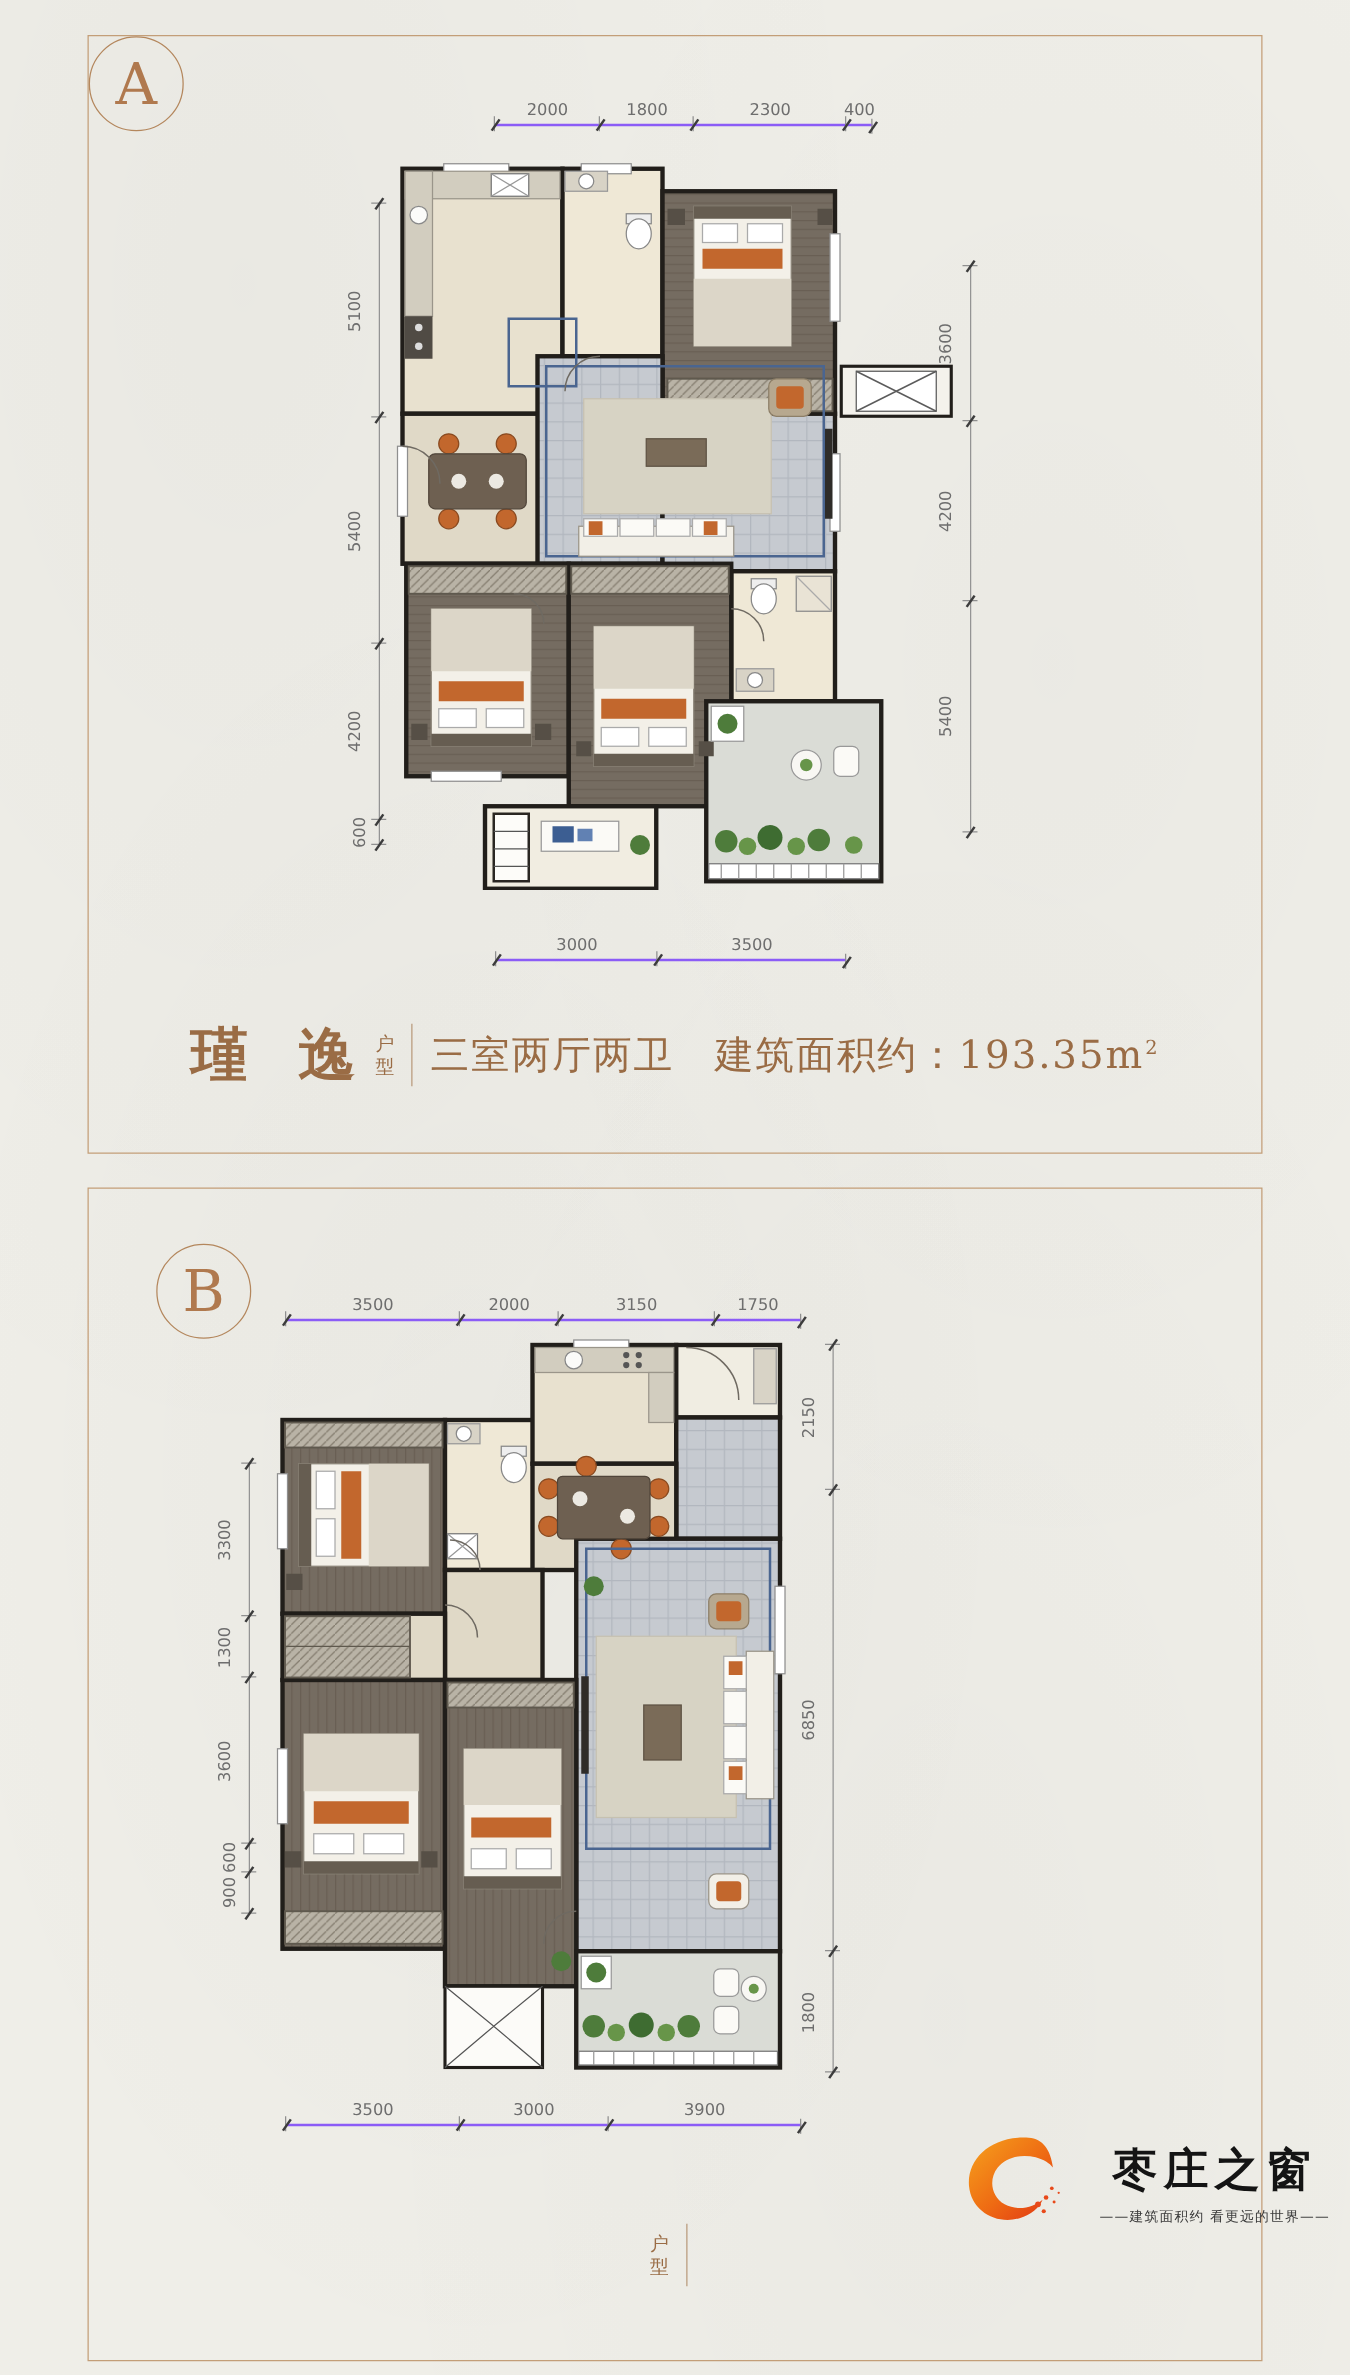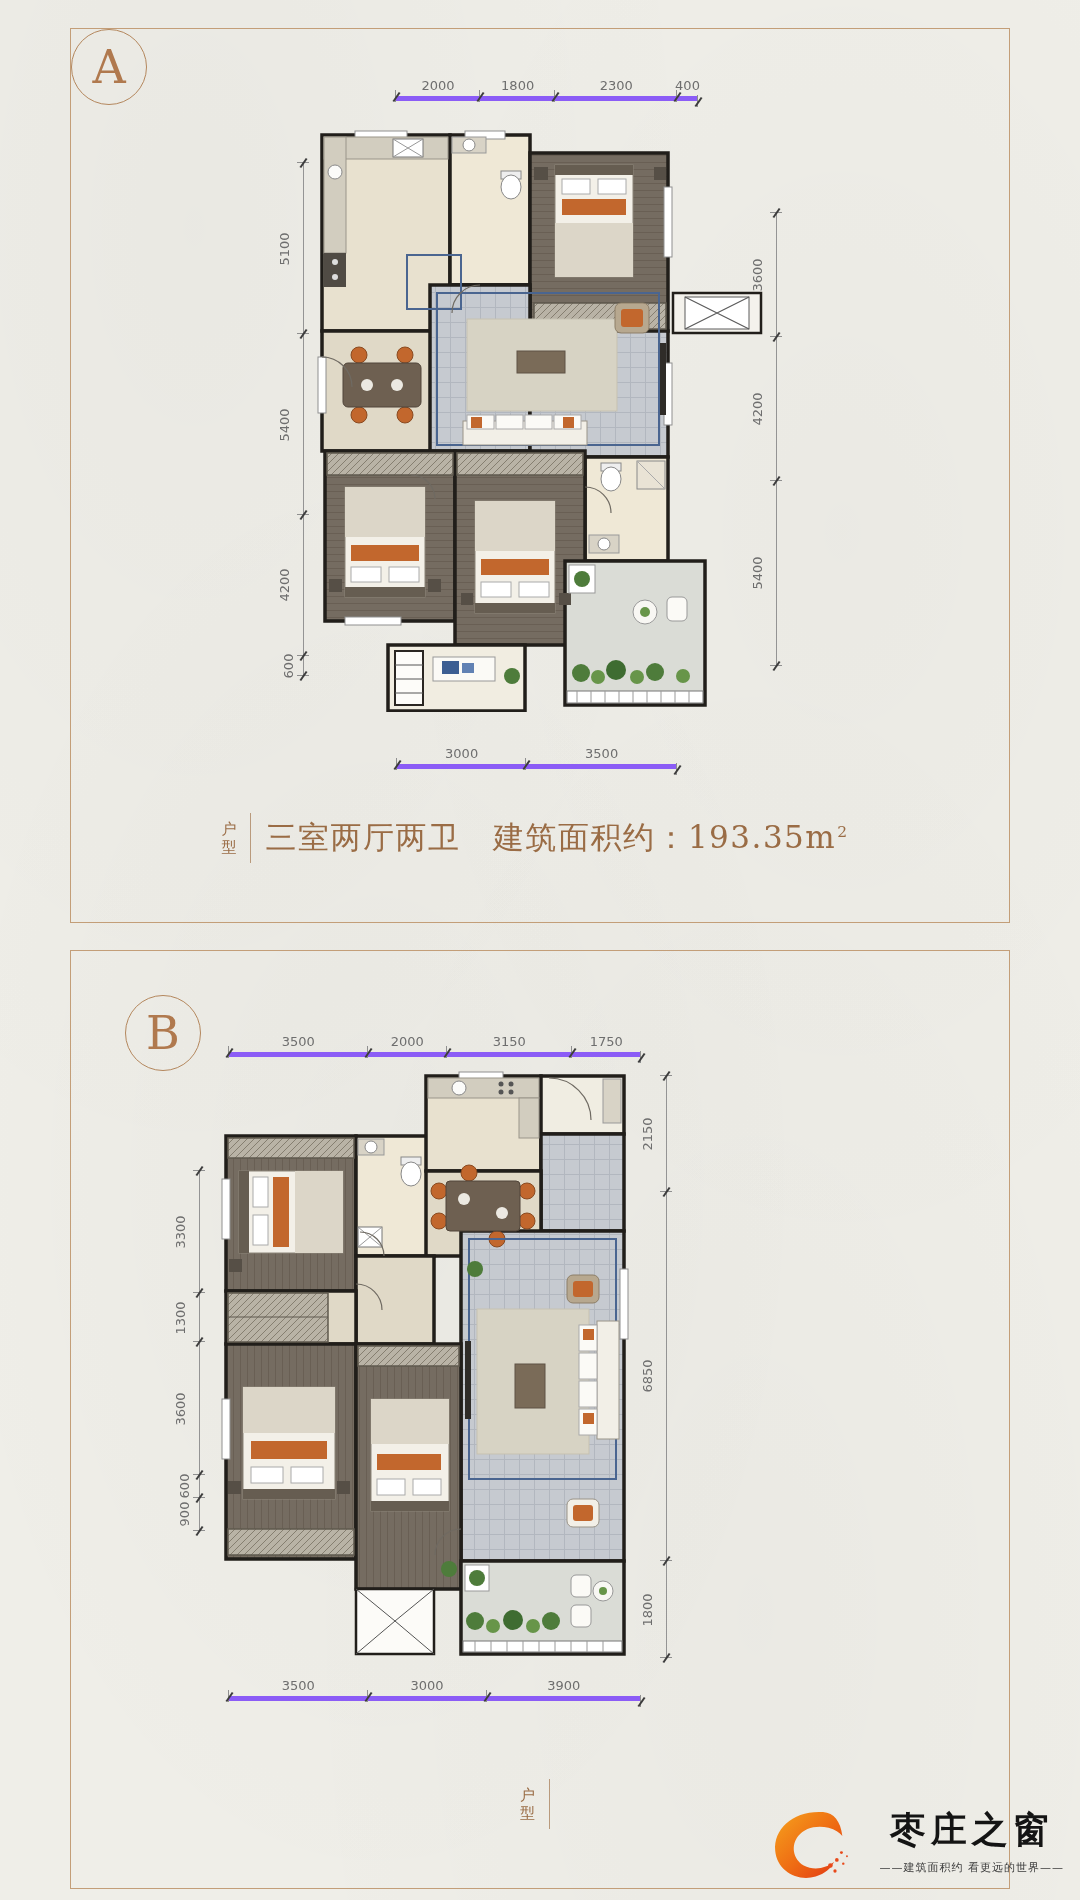--- a/index.html
+++ b/index.html
@@ -15,21 +15,21 @@
   #panel-a{top:28px;height:893px;}
   #panel-b{top:950px;height:937px;}
   .badge{position:absolute;width:74px;height:74px;border:1.5px solid #b4875d;border-radius:50%;
          display:flex;align-items:center;justify-content:center;
          font-family:"DejaVu Serif",serif;font-size:46px;color:#b0794e;}
   .plan{position:absolute;}
 
   
   .rail{position:absolute;display:flex;}
   .rail-h{flex-direction:row;height:16px;}
-  .rail-h .seg{position:relative;border-bottom:5px solid #8b5cf6;text-align:center;}
+  .rail-h .seg{position:relative;border-bottom:2px solid #8b5cf6;text-align:center;}
   .rail-h .seg::before{content:"";position:absolute;left:-1px;bottom:-6px;width:1px;height:12px;background:#8f8f8f;}
   .rail-h .seg::after{content:"";position:absolute;left:-5px;bottom:-2px;width:11px;height:2px;background:#3c3c3c;transform:rotate(-55deg);}
   .rail-v{flex-direction:column;width:18px;}
   .rail-v .seg{position:relative;border-right:1px solid #949494;width:100%;}
   .rail-v .seg::before{content:"";position:absolute;top:-1px;right:-6px;width:12px;height:1px;background:#8f8f8f;}
   .rail-v .seg::after{content:"";position:absolute;top:-1px;right:-6px;width:11px;height:2px;background:#3c3c3c;transform:rotate(-55deg);}
   .rail .end{flex:0 0 0;border:none !important;position:relative;}
   .rail-h .end::before{content:"";position:absolute;left:-1px;bottom:-6px;width:1px;height:12px;background:#8f8f8f;}
   .rail-h .end::after{content:"";position:absolute;left:-5px;bottom:-2px;width:11px;height:2px;background:#3c3c3c;transform:rotate(-55deg);}
   .rail-v .end::before{content:"";position:absolute;top:-1px;right:-6px;width:12px;height:1px;background:#8f8f8f;}
@@ -40,21 +40,21 @@
 
   
   .caption{position:absolute;left:0;right:0;display:flex;justify-content:center;align-items:center;gap:14px;}
   .caption-name{font-family:"DejaVu Serif",serif;font-weight:700;font-size:46px;letter-spacing:12px;color:#9a6c45;}
   .caption-type{display:flex;flex-direction:column;font-size:15px;line-height:1.2;color:#9a6c45;margin-left:-10px;}
   .caption-div{width:1px;height:50px;background:#b99a7c;}
   .caption-desc{font-family:"DejaVu Serif",serif;font-size:31px;letter-spacing:1.5px;color:#9a6c45;}
   .caption-desc sup{font-size:0.5em;vertical-align:super;margin-left:1px;}
 
   
-  .logo{position:absolute;top:1806px;right:16px;display:flex;gap:22px;z-index:5;}
+  .logo{position:absolute;top:1704px;right:16px;display:flex;align-items:center;gap:22px;z-index:5;}
   .logo-text{display:flex;flex-direction:column;align-items:center;}
   .logo-brand{font-family:"DejaVu Serif",serif;font-weight:700;font-size:36px;letter-spacing:5px;color:#141414;}
   .logo-tagline{font-size:11px;letter-spacing:1px;color:#3a3a3a;margin-top:5px;}
 </style>
 </head>
 <body>
 
 <div class="page">
 
   <div class="panel" id="panel-a">
@@ -281,20 +281,21 @@
 
       <g fill="none" stroke="#6f6a62" stroke-width="1.2">
         <path d="M137 186a28 28 0 0 1 28-28"></path>
         <path d="M7 230a30 30 0 0 1 30 30"></path>
         <path d="M270 360a26 26 0 0 1 26 26"></path>
         <path d="M96 348a24 24 0 0 1 24 24"></path>
       </g>
     </svg>
 
     <div class="caption" style="top:784px;">
+      <span class="caption-name">瑾 逸</span>
       <span class="caption-type">
         <span>户</span>
         <span>型</span>
       </span>
       <span class="caption-div"></span>
       <span class="caption-desc"><span>三室两厅两卫　建筑面积约：193.35m</span><sup>2</sup></span>
     </div>
   </div>
 
   <div class="panel" id="panel-b">

